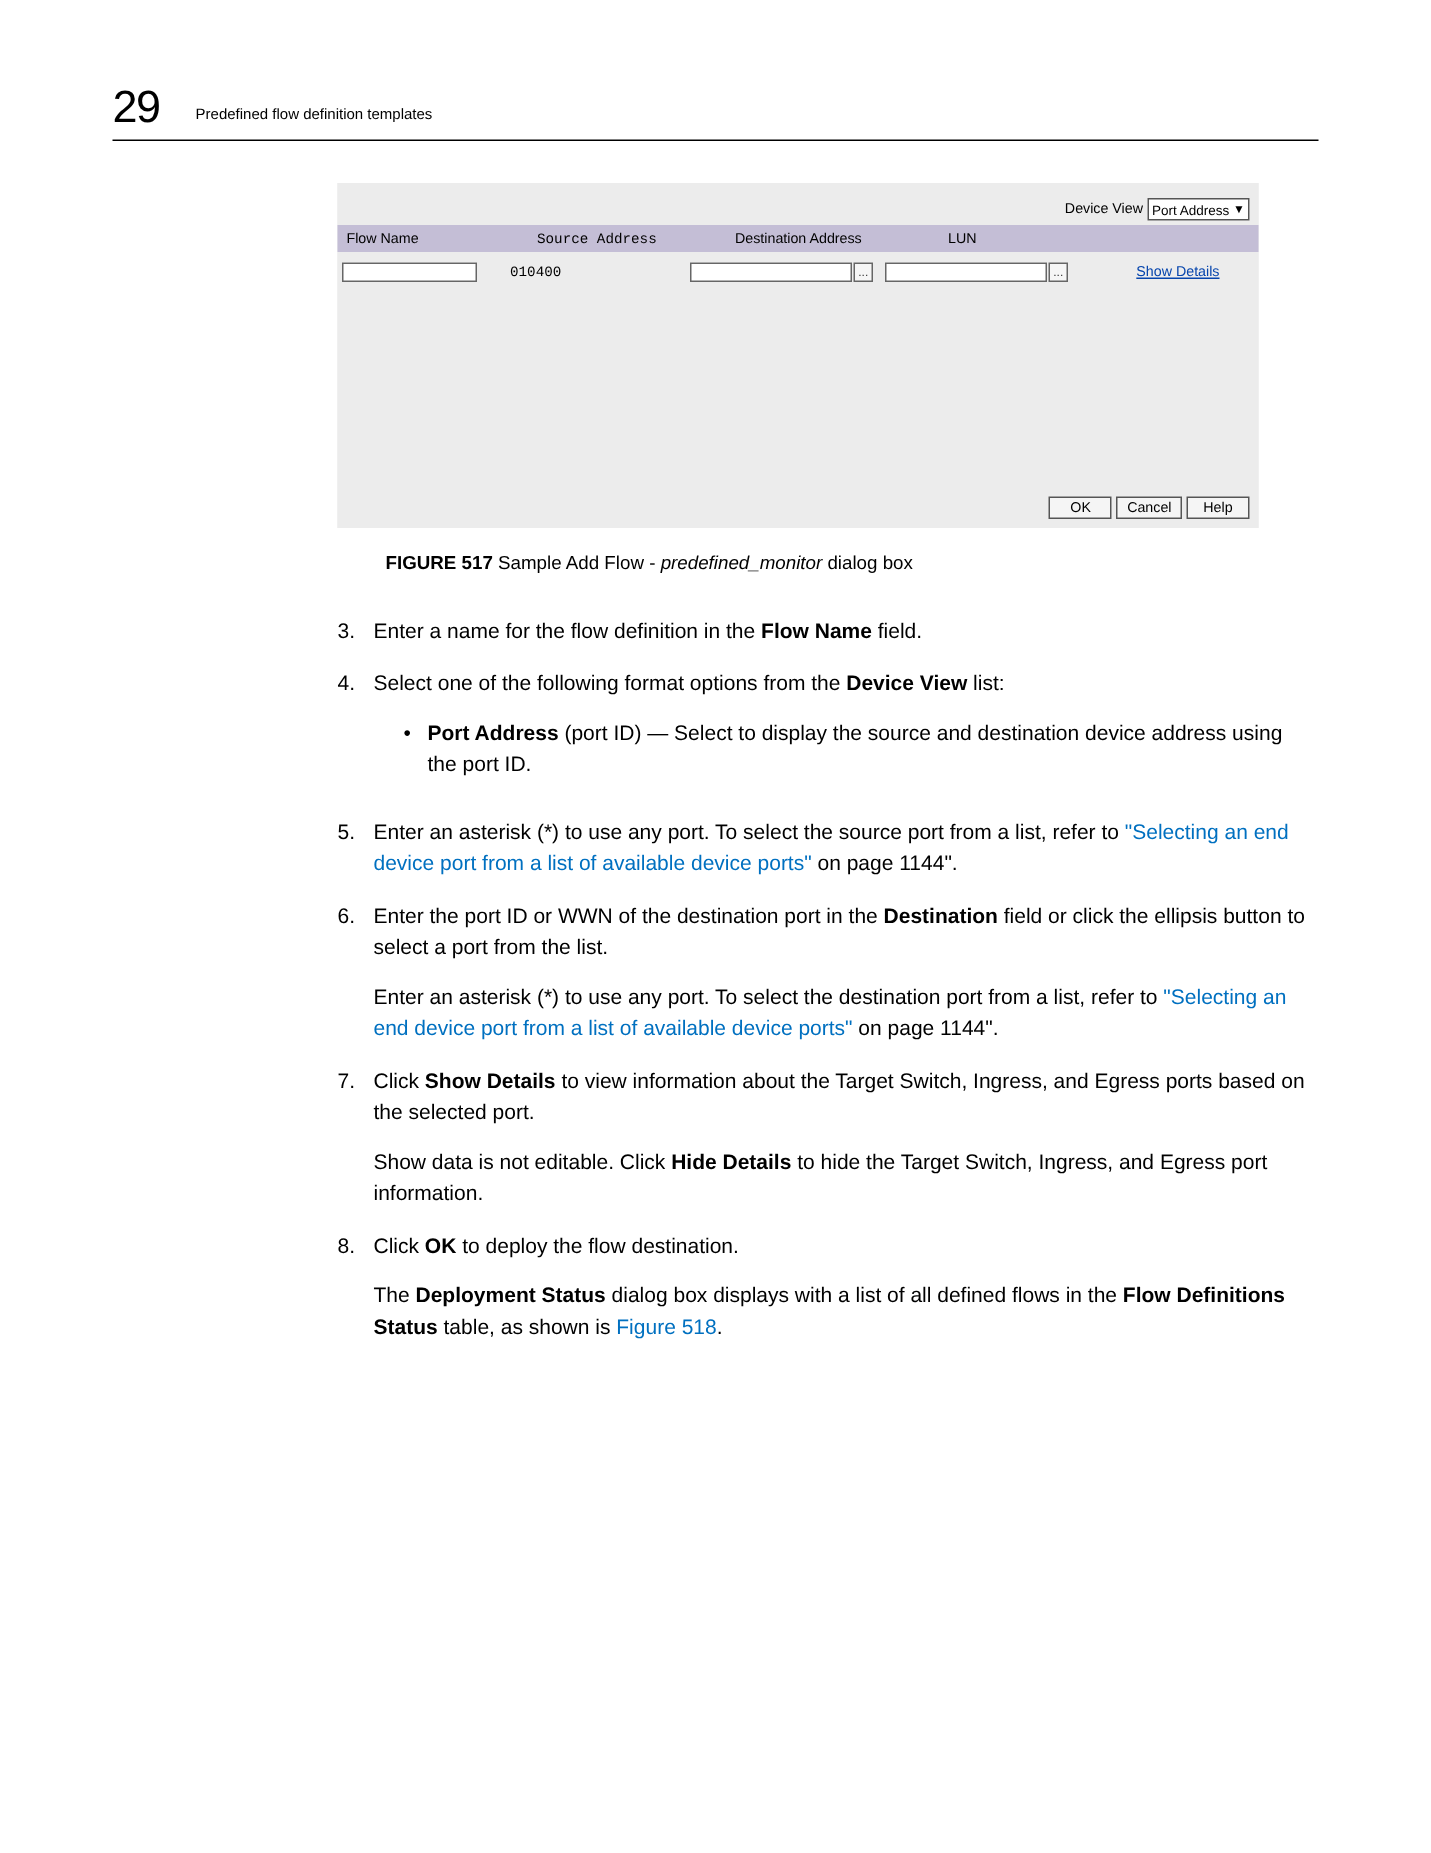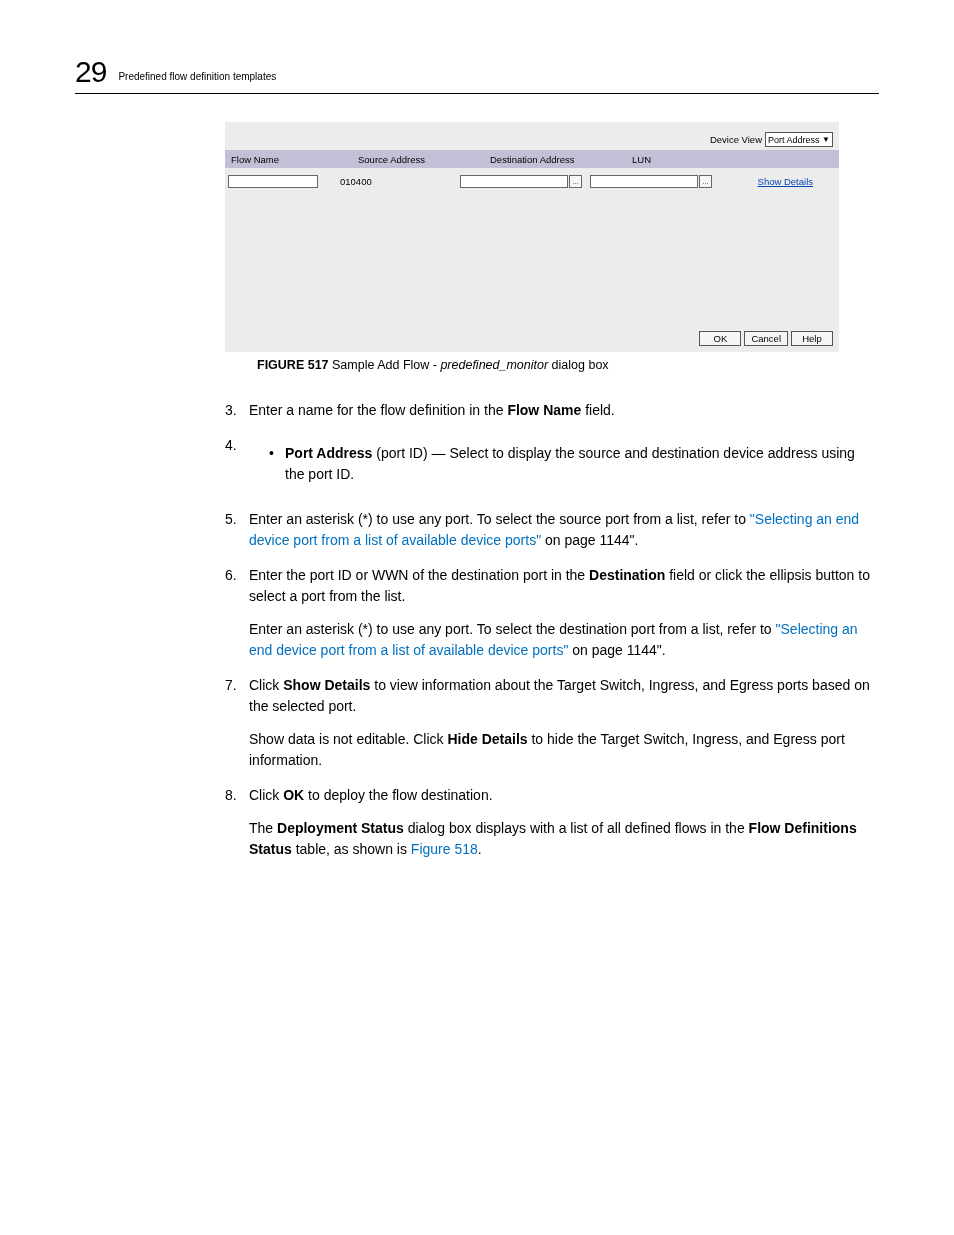--- a/index.html
+++ b/index.html
@@ -10,21 +10,21 @@
     color: #000;
     width: 954px;
   }
   .page {
     padding: 55px 75px 100px 75px;
     box-sizing: border-box;
   }
   .header-row {
     display: flex;
     align-items: baseline;
-    gap: 12px;
+    gap: 24px;
     border-bottom: 1px solid #000;
     padding-bottom: 4px;
     margin-bottom: 28px;
   }
   .chapter-num {
     font-size: 30px;
     font-weight: normal;
     letter-spacing: -1px;
   }
   .chapter-title {
@@ -87,21 +87,21 @@
     position: absolute;
     top: 50px;
     left: 0;
     right: 0;
     height: 18px;
     font-size: 9.5px;
     display: flex;
     align-items: center;
   }
   .col-fname { width: 115px; }
-  .col-src   { width: 120px; }
+  .col-src   { width: 120px; font-family: Liberation Mono, monospace; }
   .col-dst   { width: 130px; }
   .col-lun   { width: 130px; }
   .mini-input {
     background: #fff;
     border: 1px solid #666;
     height: 13px;
     box-sizing: border-box;
   }
   .mini-input.fn { width: 90px; margin-left: 3px;}
   .mini-input.dst { width: 108px; }
@@ -142,21 +142,21 @@
     min-width: 42px;
     padding: 0 6px;
     line-height: 13px;
     text-align: center;
     box-sizing: border-box;
   }
 
   .fig-caption {
     margin-left: 150px;
     font-size: 12.5px;
-    margin-top: 6px;
+    margin-top: 16px;
     margin-bottom: 28px;
     padding-left: 32px;
   }
   .fig-caption .lbl { font-weight: bold; }
   .fig-caption .em { font-style: italic; }
 
   
   ol.steps {
     margin: 0 0 0 150px;
     padding: 0;
@@ -262,20 +262,21 @@
     <li>
       <div class="num">3.</div>
       <div class="body">
         <p><span>Enter a name for the flow definition in the </span><span class="b">Flow Name</span><span> field.</span></p>
       </div>
     </li>
 
     <li>
       <div class="num">4.</div>
       <div class="body">
+        <p><span>Select one of the following format options from the </span><span class="b">Device View</span><span> list:</span></p>
         <ul class="bullets">
           <li><span class="b">Port Address</span><span> (port ID) — Select to display the source and destination device address using the port ID.</span></li>
         </ul>
       </div>
     </li>
 
     <li>
       <div class="num">5.</div>
       <div class="body">
         <p><span>Enter an asterisk (*) to use any port. To select the source port from a list, refer to </span><span class="lnk">"Selecting an end device port from a list of available device ports"</span><span> on page 1144".</span></p>

